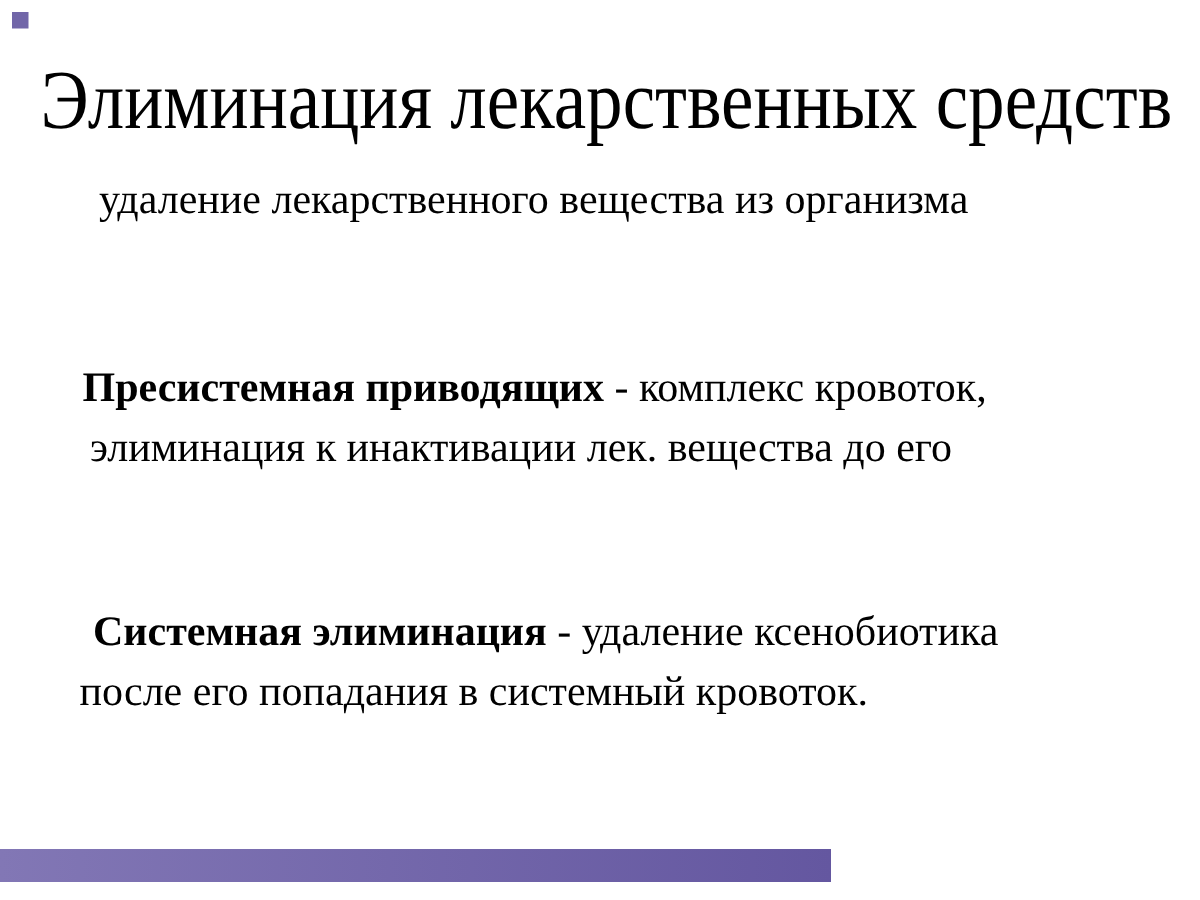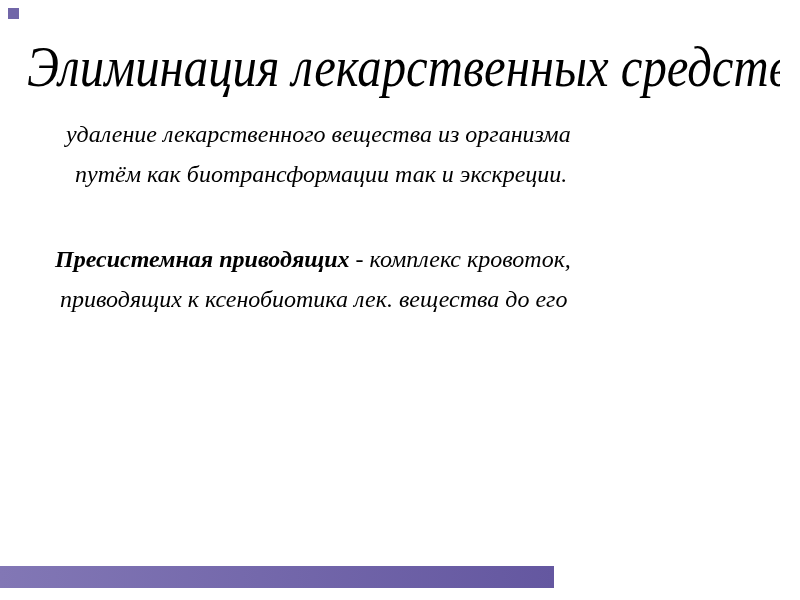--- a/index.html
+++ b/index.html
@@ -3,35 +3,34 @@
 <meta charset="utf-8">
 <style>
   html,body{margin:0;padding:0;background:#ffffff;}
   .slide{
     position:relative;
     width:780px;height:600px;
     background:#ffffff;
     color:#000000;
     font-family:"Liberation Serif","DejaVu Serif",serif;
     overflow:hidden;
-    font-style:italic;
   }
   .accent-square{
     position:absolute;left:8px;top:8px;
     width:11px;height:11px;
   }
   .slide-title{
     position:absolute;left:27px;top:39px;margin:0;
     font-size:56px;font-weight:400;line-height:1;
     white-space:nowrap;
     transform:scaleX(0.87);transform-origin:0 0;
   }
   .para{
     position:absolute;
-    font-size:24px;line-height:40px;
+    font-size:28px;line-height:40px;
     white-space:nowrap;
   }
   .p-intro{left:66px;top:114px;}
   .p-intro .ln2{padding-left:9px;}
   .p-pre{left:55px;top:239px;}
   .p-pre .ln2,.p-pre .ln3{padding-left:5px;}
   .p-sys{left:53px;top:402px;}
   .p-sys .ln1{padding-left:9px;}
   .term{font-weight:bold;}
   .accent-bar{
@@ -43,26 +42,27 @@
 <body>
 
 <div class="slide" style="background: rgb(255, 255, 255); color: rgb(0, 0, 0);">
 
   <div class="accent-square" style="background: rgb(113, 102, 168);"></div>
 
   <h1 class="slide-title">Элиминация лекарственных средств</h1>
 
   <div class="para p-intro">
     <div class="ln1">удаление лекарственного вещества из организма</div>
-    <div class="ln2">путём как биотрансформации так и экскреции.</div>
   </div>
 
   <div class="para p-pre">
     <div class="ln1"><span class="term">Пресистемная приводящих</span><span> - комплекс кровоток,</span></div>
-    <div class="ln2">приводящих к ксенобиотика лек. вещества до его</div>
+    <div class="ln2">элиминация к инактивации лек. вещества до его</div>
   </div>
 
   <div class="para p-sys">
+    <div class="ln1"><span class="term">Системная элиминация</span><span> - удаление ксенобиотика</span></div>
+    <div class="ln2">после его попадания в системный кровоток.</div>
   </div>
 
   <div class="accent-bar" style="background: linear-gradient(90deg, rgb(130, 119, 181), rgb(100, 87, 160));"></div>
 
 </div>
 
 </body></html>

